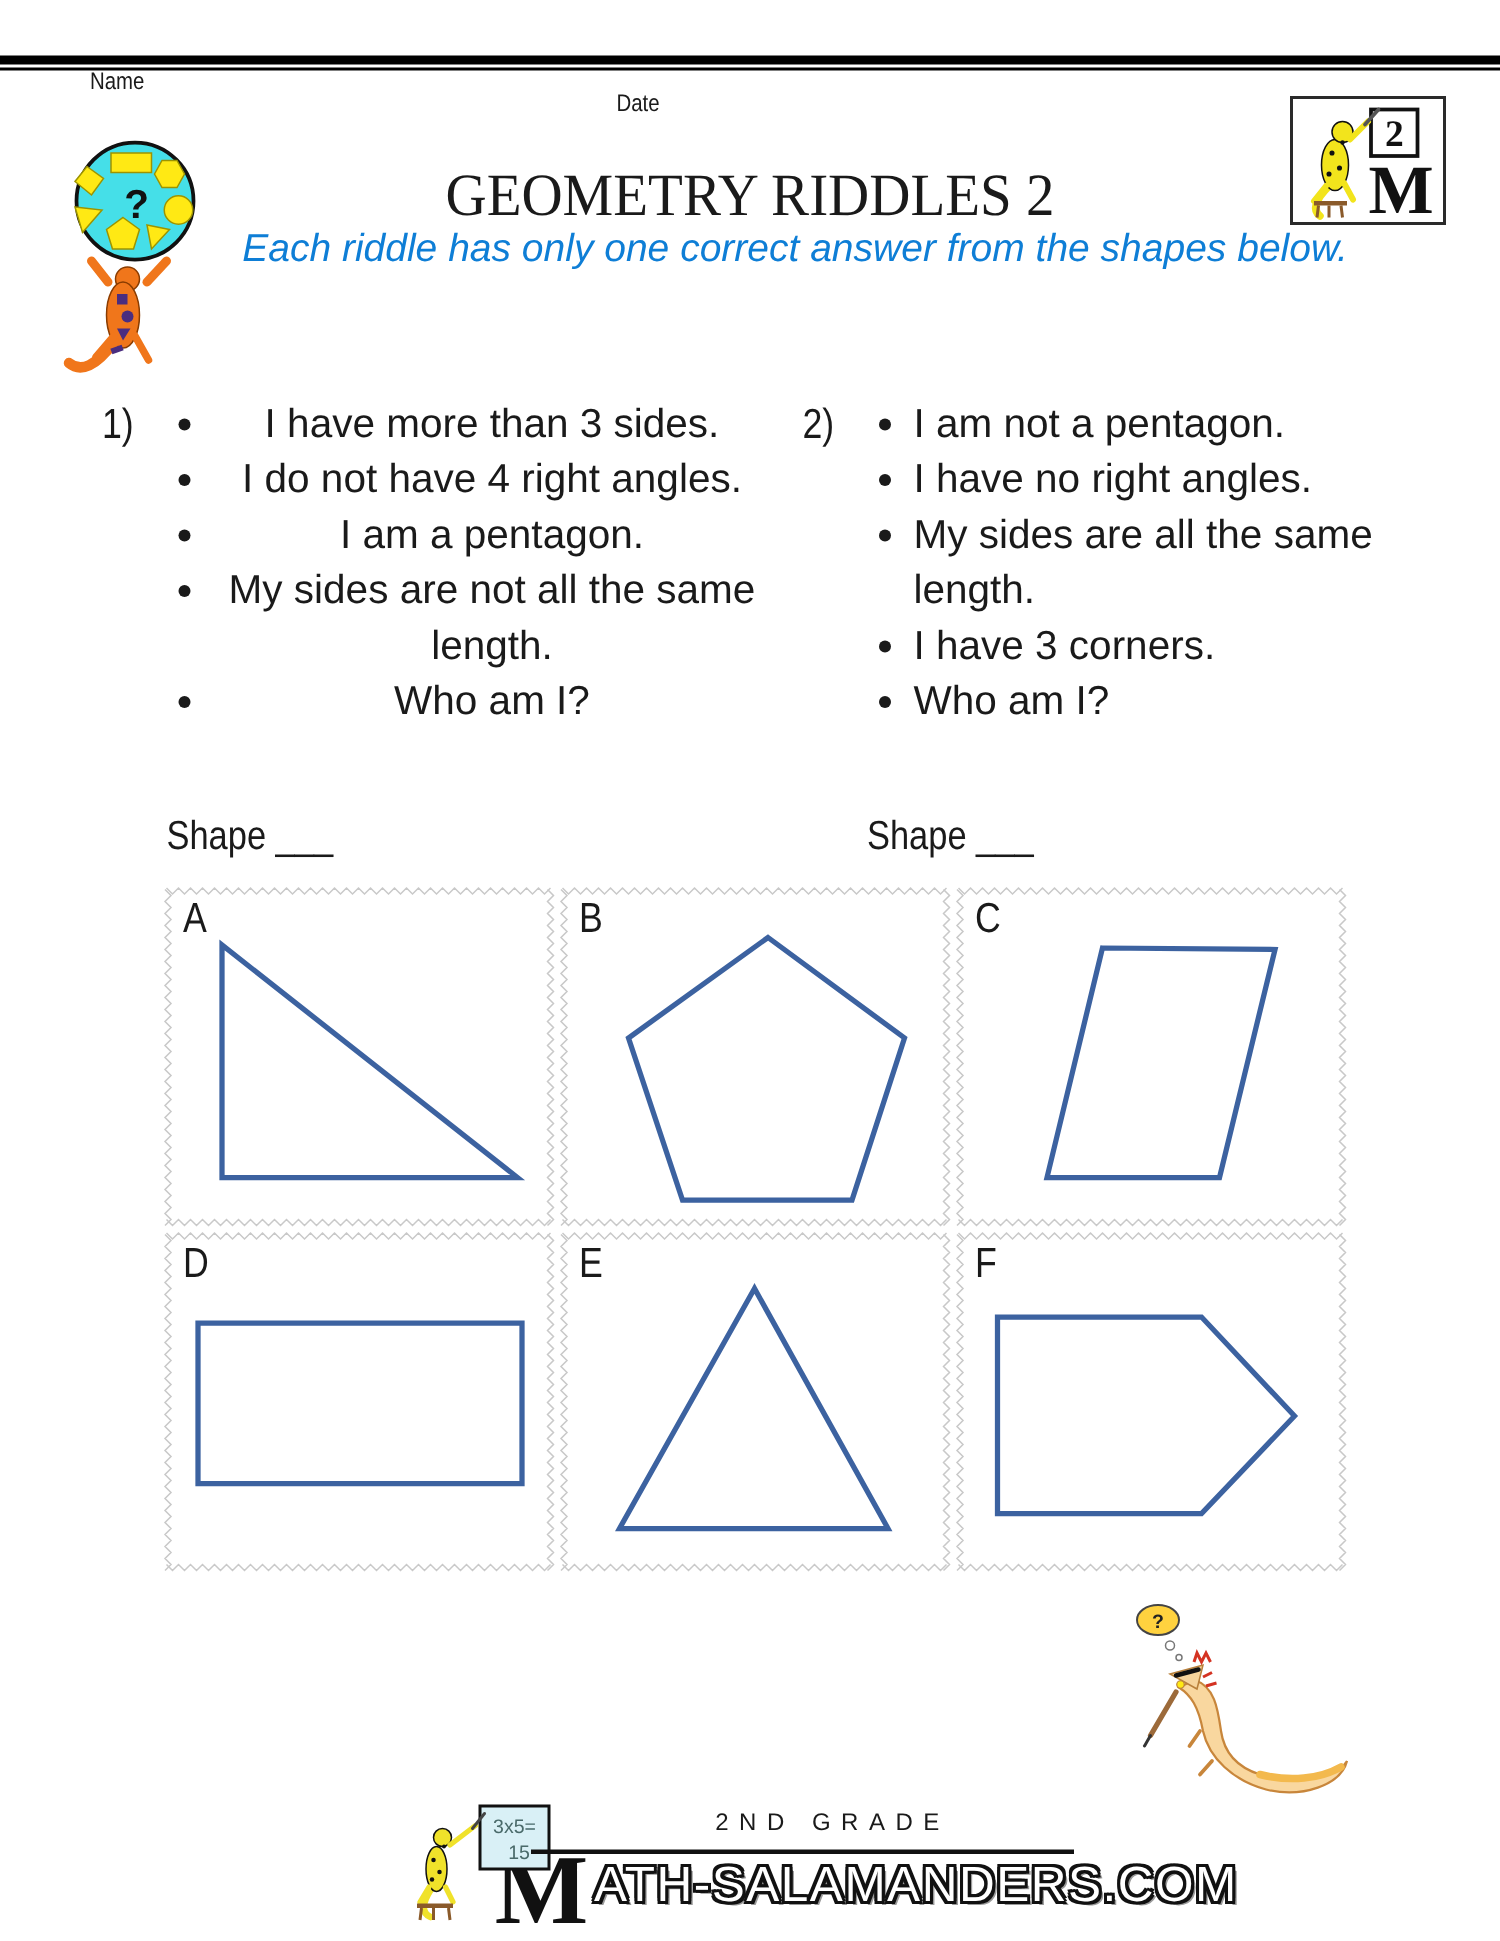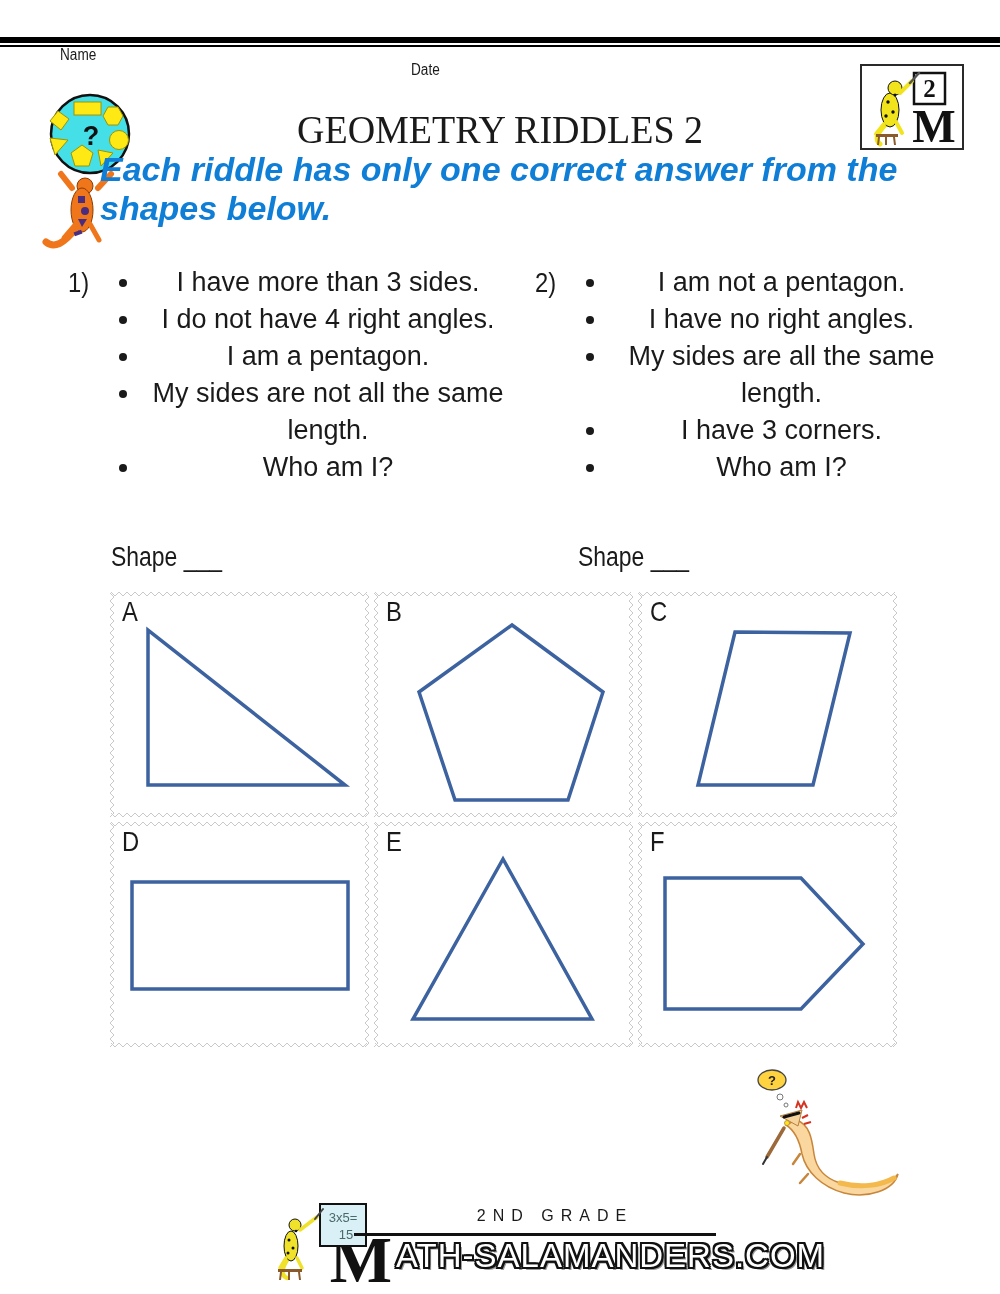--- a/index.html
+++ b/index.html
@@ -12,34 +12,34 @@
   .rule-thick{top:37px;left:0;width:1000px;height:6px;background:#000;}
   .rule-thin{top:45px;left:0;width:1000px;height:2px;background:#000;}
   
   .narrow{display:inline-block;transform:scaleX(.85);transform-origin:0 50%;white-space:nowrap;}
   .name-label{top:46px;left:60px;font-size:16px;}
   .date-label{top:61px;left:411px;font-size:16px;text-align:right;}
   
   .title{top:106px;left:0;width:1000px;text-align:center;
     font-family:"Liberation Serif", serif;font-size:40px;font-weight:normal;
     letter-spacing:0px;transform:scaleX(.95);transform-origin:500px 50%;}
-  .subtitle{top:150px;left:100px;width:860px;
-    font-size:34px;font-style:italic;font-weight:bold;color:#0e7ed6;}
+  .subtitle{top:150px;left:100px;width:860px;text-align:center;
+    font-size:26px;font-style:italic;font-weight:normal;color:#0e7ed6;}
   
   .tr-logo{top:64px;left:860px;width:100px;height:82px;border:2px solid #2a2a2a;background:#fff;}
   .tl-logo{top:92px;left:40px;width:105px;height:165px;}
   
   .riddle{position:absolute;top:264px;display:flex;align-items:flex-start;}
   .riddle-1{left:68px;}
   .riddle-2{left:535px;}
   .riddle-num{font-size:28px;width:42px;flex:0 0 42px;line-height:37px;}
   .riddle ul{margin:0;padding:0 0 0 32px;list-style:disc outside;}
   .riddle li{font-size:27px;line-height:37px;}
   .riddle-1 ul{width:372px;text-align:center;}
-  .riddle-2 ul{width:345px;text-align:center;}
+  .riddle-2 ul{width:345px;}
   .shape-answer{top:522px;font-size:27px;margin-top:20px;}
   .shape-answer.a1{left:111px;}
   .shape-answer.a2{left:578px;}
   
   .grid{top:590px;left:108px;width:792px;height:460px;}
   .cell{position:absolute;width:264px;height:230px;}
   .cell svg{position:absolute;left:0;top:0;width:264px;height:230px;}
   .c0{left:0;top:0;} .c1{left:264px;top:0;} .c2{left:528px;top:0;}
   .c3{left:0;top:230px;} .c4{left:264px;top:230px;} .c5{left:528px;top:230px;}
   .cell-letter{position:absolute;left:14px;top:6px;font-size:28px;}

